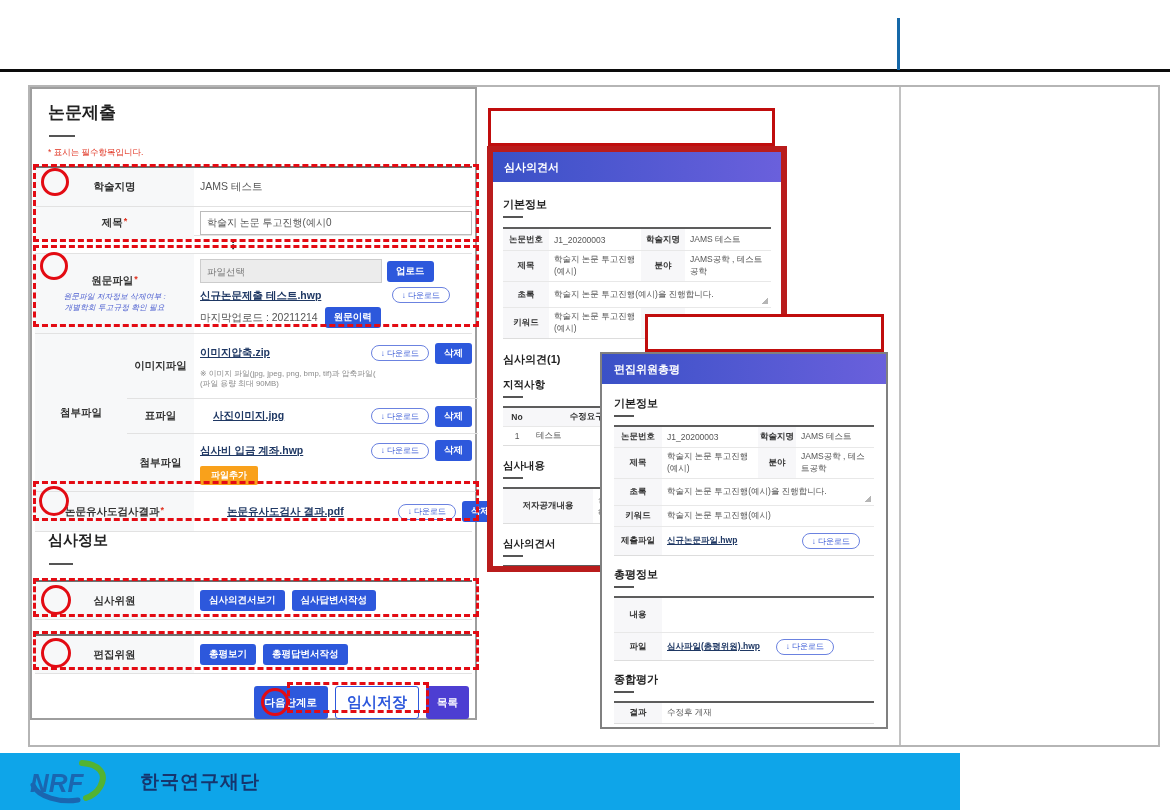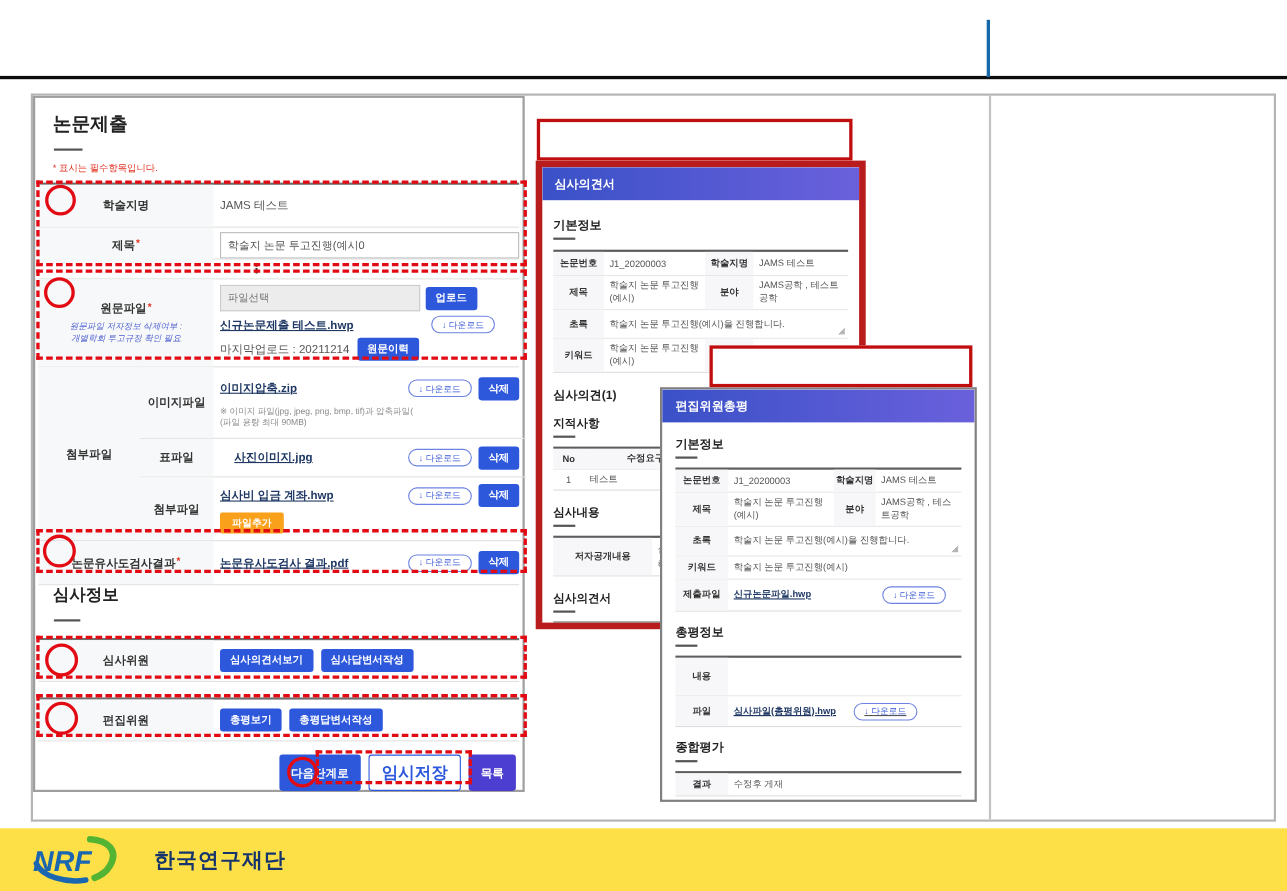--- a/index.html
+++ b/index.html
@@ -52,21 +52,21 @@
   .resize-glyph{position:absolute;right:3px;bottom:3px;width:7px;height:7px;background:linear-gradient(135deg,transparent 55%,#b5b5b5 55%);}
   .plink{color:#2a52c0;text-decoration:underline;cursor:pointer;}
   .clip2{display:block;overflow:hidden;white-space:nowrap;line-height:1.5;}
 
   
   .ann-dash{position:absolute;border:3px dashed #e30b13;z-index:40;}
   .ann-circle{position:absolute;border:3.5px solid #e30b13;border-radius:50%;z-index:41;background:transparent;}
   .ann-box{position:absolute;border:3px solid #c00d0d;background:#fff;z-index:35;}
 
   
-  .footer{position:absolute;left:0;top:753px;width:1170px;height:57px;background:#fde047;}
+  .footer{position:absolute;left:0;top:753px;width:960px;height:57px;background:#0ea5e9;}
   .footer-inner{position:absolute;left:26px;top:7px;display:flex;align-items:center;gap:10px;}
   .org-name{font-size:19px;font-weight:bold;color:#16356d;letter-spacing:1px;}
 </style>
 </head>
 <body>
 
 <div class="canvas">
 
   <div class="topline"></div>
   <div class="blue-vline"></div>
@@ -151,21 +151,21 @@
                 <span class="file-link" style="flex:1;">심사비 입금 계좌.hwp</span>
                 <span class="pill">↓ 다운로드</span>
                 <span class="btn btn-blue-sm">삭제</span>
               </div>
               <span class="btn-orange">파일추가</span>
             </div>
           </div>
         </div>
       </div>
 
-      <div class="frow" style="height:39px;">
+      <div class="frow" style="height:39px;gap:27px;">
         <div class="fcell-l">
             <span><span>논문유사도검사결과</span><span class="req">*</span></span>
           </div>
         <div class="fcell-v">
           <div style="display:flex;gap:6px;align-items:center;width:272px;">
             <span class="file-link" style="flex:1;">논문유사도검사 결과.pdf</span>
             <span class="pill">↓ 다운로드</span>
             <span class="btn btn-blue-sm">삭제</span>
           </div>
         </div>
@@ -311,21 +311,21 @@
       </div>
 
       <div class="ph" style="margin-top:11px;">총평정보</div>
       <div class="ph-line"></div>
       <div class="ptable" style="margin-top:8px;">
         <div class="prow" style="grid-template-columns:48px 1fr;min-height:34px;">
           <div class="pcell-l">내용</div>
         </div>
         <div class="prow" style="grid-template-columns:48px 1fr;min-height:27px;border-bottom:none;">
           <div class="pcell-l">파일</div>
-          <div class="pcell-v" style="gap:8px;justify-content:space-between;padding-right:40px;text-decoration:underline;">
+          <div class="pcell-v" style="gap:8px;justify-content:space-between;padding-right:40px;">
             <span class="plink" style="color:#1f3864;font-weight:bold;">심사파일(총평위원).hwp</span>
             <span class="pill">↓ 다운로드</span>
           </div>
         </div>
       </div>
 
       <div class="ph" style="margin-top:11px;">종합평가</div>
       <div class="ph-line"></div>
       <div class="ptable" style="margin-top:8px;">
         <div class="prow" style="grid-template-columns:48px 1fr;min-height:20px;border-bottom:none;">

